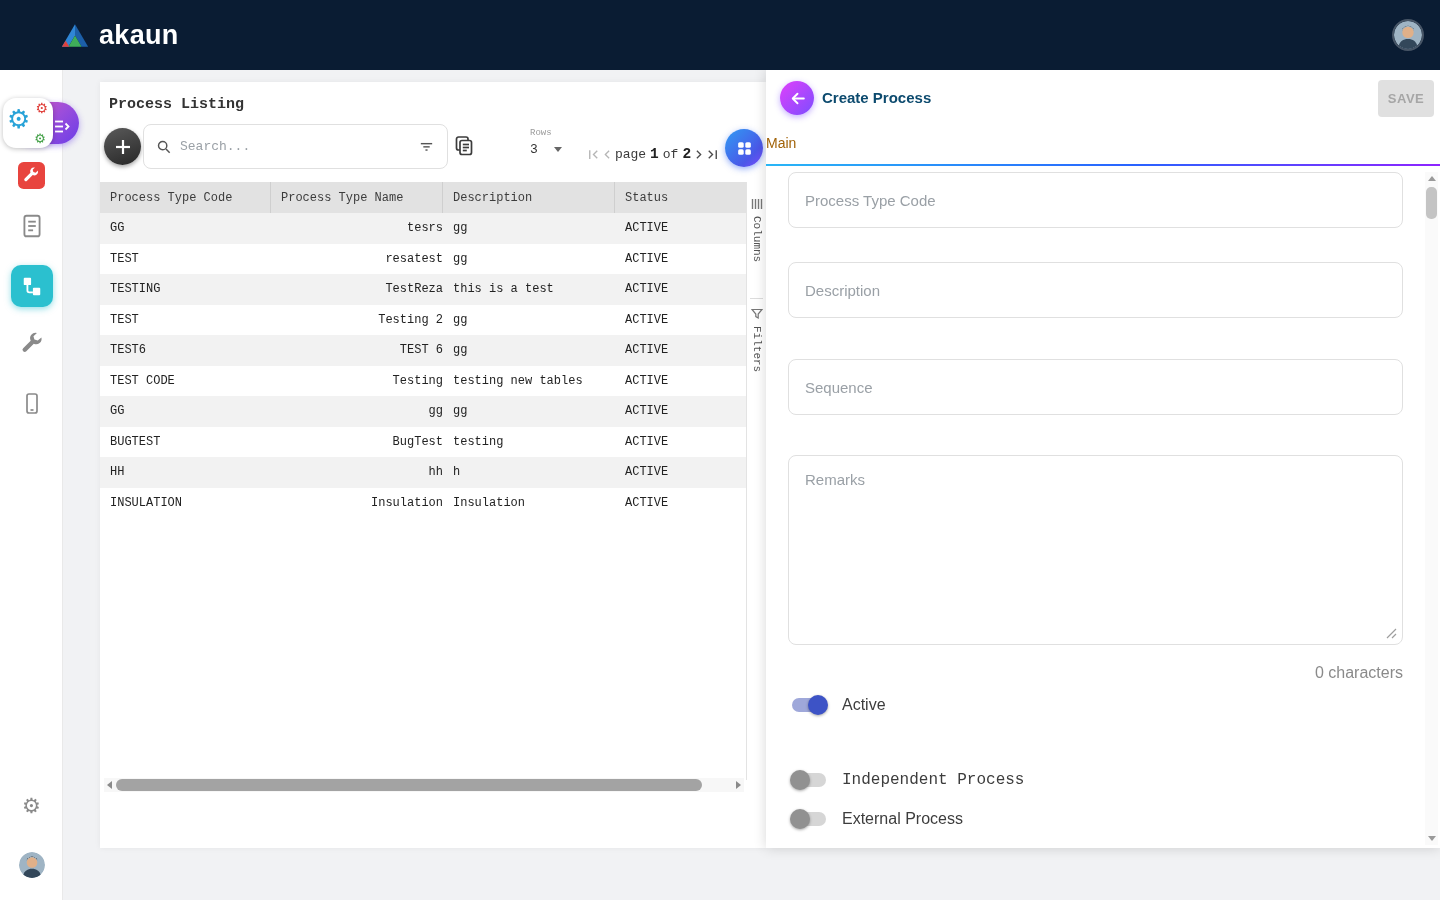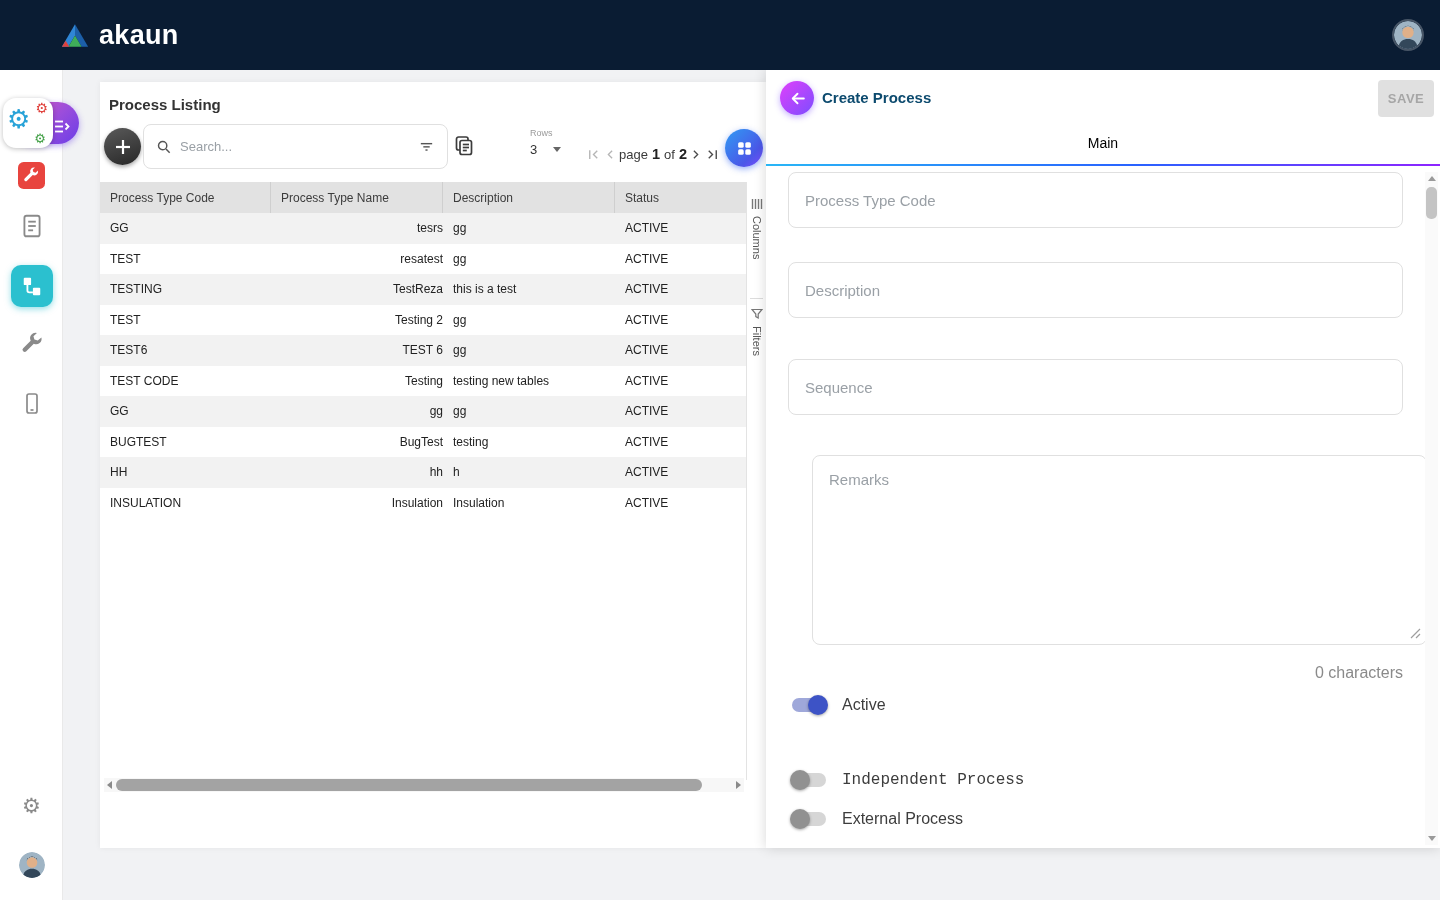--- a/index.html
+++ b/index.html
@@ -29,21 +29,21 @@
   .gear-small { position:absolute; right:5px; top:3px; font-size:14px; color:#e0413c; line-height:1; }
   .gear-small2 { position:absolute; right:7px; bottom:3px; font-size:13px; color:#43a047; line-height:1; }
   .pill-glyph { position:absolute; right:8px; top:16px; }
   .app-active { width:42px; height:42px; border-radius:10px; background:#2bc0cf;
     display:flex; align-items:center; justify-content:center; box-shadow:0 2px 6px rgba(43,192,207,.5); }
   .gear-glyph { font-size:21px; color:#8a8a8a; line-height:1; }
   .mini-avatar { width:26px; height:26px; border-radius:50%; overflow:hidden; }
 
   
   .listing-card { position:absolute; top:82px; left:100px; width:666px; height:766px;
-    background:#fff; z-index:10; box-shadow:0 0 6px rgba(0,0,0,.06); }
+    background:#fff; z-index:10; box-shadow:0 0 6px rgba(0,0,0,.06);font-family:Liberation Mono, monospace; }
   .listing-title { position:absolute; top:14px; left:9px; font-size:15px; color:#333; }
   .add-btn { position:absolute; left:4px; top:46px; width:37px; height:37px; border-radius:50%;
     border:none; background:linear-gradient(160deg,#5a5a5a,#272727); cursor:pointer;
     display:flex; align-items:center; justify-content:center; box-shadow:0 2px 4px rgba(0,0,0,.35); }
   .search-box { position:absolute; left:43px; top:42px; width:305px; height:45px;
     border:1px solid #e0e0e0; border-radius:8px; display:flex; align-items:center;
     padding:0 12px; gap:8px; background:#fff; }
   .search-box input { flex:1; border:none; outline:none; font-size:13px; color:#444;
     font-family:inherit; background:transparent; }
   input::placeholder, textarea::placeholder { color:#9aa0a6; opacity:1; }
@@ -93,35 +93,35 @@
   
   .detail-card { position:absolute; top:70px; left:766px; width:674px; height:778px;
     background:#fff; z-index:20; box-shadow:0 0 12px rgba(0,0,0,.16); }
   .back-btn { position:absolute; left:14px; top:11px; width:34px; height:34px; border-radius:50%;
     border:none; cursor:pointer; background:linear-gradient(135deg,#e040fb,#7c4dff);
     display:flex; align-items:center; justify-content:center; box-shadow:0 2px 6px rgba(124,77,255,.45); }
   .detail-title { position:absolute; left:56px; top:19px; font-size:15px; color:#0c4a6e; }
   .save-btn { position:absolute; right:6px; top:10px; width:56px; height:37px;
     background:#e0e0e0; color:#a6a6a6; font-size:13px; font-weight:bold; letter-spacing:.5px;
     border:none; border-radius:4px; cursor:default; font-family:inherit; }
-  .tab-label { position:absolute; top:65px; left:0; right:0; text-align:center;
-    font-size:14px; color:#000000; cursor:pointer; }
+  .tab-label { position:absolute; top:65px; left:0; right:0; text-align:left;
+    font-size:14px; color:#a16207; cursor:pointer; }
   .tab-underline { position:absolute; top:94px; left:0; right:0; height:2px;
     background:linear-gradient(90deg,#29b6f6,#2962ff 55%,#8e24ff); }
 
   .field { position:absolute; left:22px; width:615px; border:1px solid #e0e0e0;
     border-radius:8px; background:#fff; display:flex; align-items:center; }
   .field input { width:100%; border:none; outline:none; padding:0 16px; font-size:15px;
     color:#333; font-family:inherit; background:transparent; }
   .field textarea { width:100%; height:100%; border:none; outline:none; padding:15px 16px;
     font-size:15px; color:#333; font-family:inherit; background:transparent; resize:none; }
   .f-code { top:102px; height:56px; }
   .f-desc { top:192px; height:56px; }
   .f-seq  { top:289px; height:56px; }
-  .f-remarks { top:385px; height:190px; align-items:flex-start;margin-left:24px; }
+  .f-remarks { top:385px; height:190px; align-items:flex-start; }
   .resize-corner { position:absolute; right:5px; bottom:5px; }
   .char-count { position:absolute; top:594px; left:22px; width:615px; text-align:right;
     font-size:16px; color:#8a8a8a; }
 
   .toggle-row { position:absolute; left:26px; height:24px; display:flex; align-items:center;
     gap:16px; cursor:pointer; }
   .t1 { top:623px; } .t2 { top:698px;font-family:Liberation Mono, monospace; } .t3 { top:737px; }
   .switch { position:relative; width:34px; height:14px; border-radius:7px; flex:none; }
   .knob { position:absolute; top:-3px; width:20px; height:20px; border-radius:50%;
     box-shadow:0 1px 3px rgba(0,0,0,.35); }

